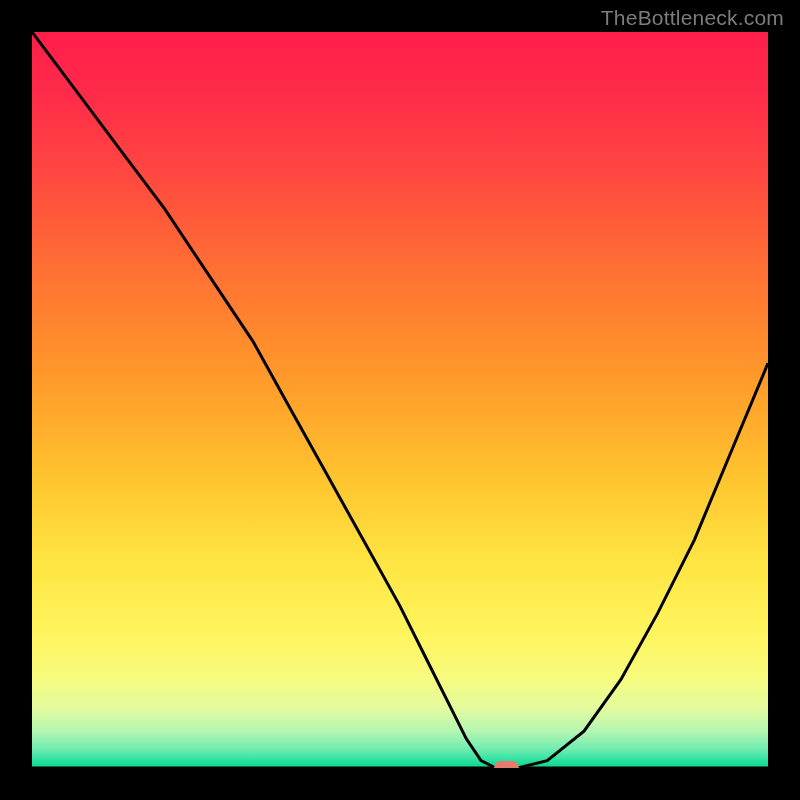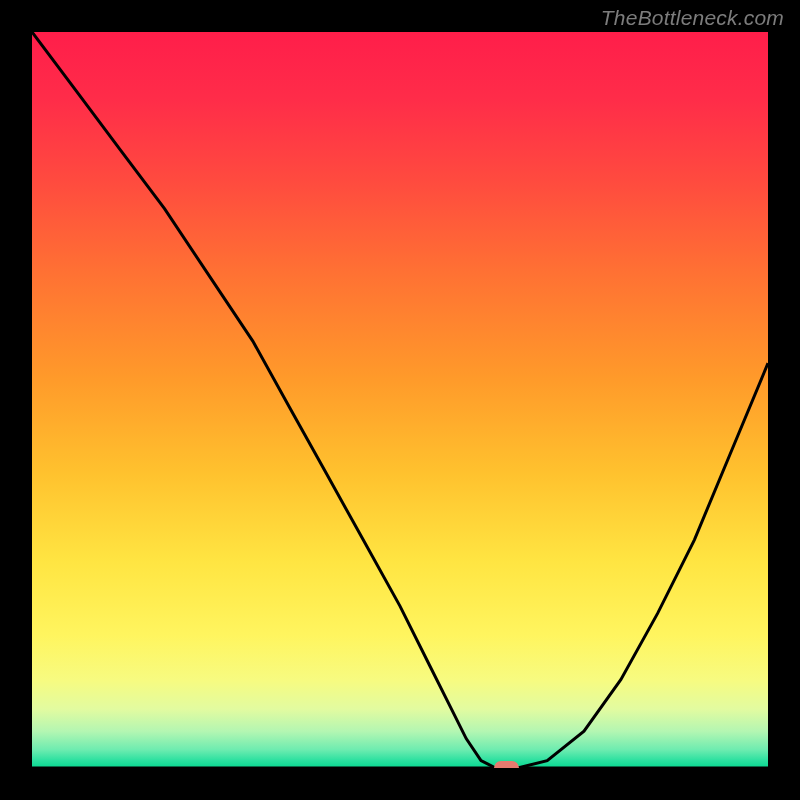--- a/index.html
+++ b/index.html
@@ -9,21 +9,20 @@
     height: 800px;
     background: #000;
     overflow: hidden;
     font-family: Arial, Helvetica, sans-serif;
   }
   .chart-outer {
     position: relative;
     width: 800px;
     height: 680px;
     background: #000;
-    font-style: italic;
   }
   .plot-area {
     position: absolute;
     left: 32px;
     top: 32px;
     width: 736px;
     height: 736px;
     overflow: hidden;
   }
   .attribution {

